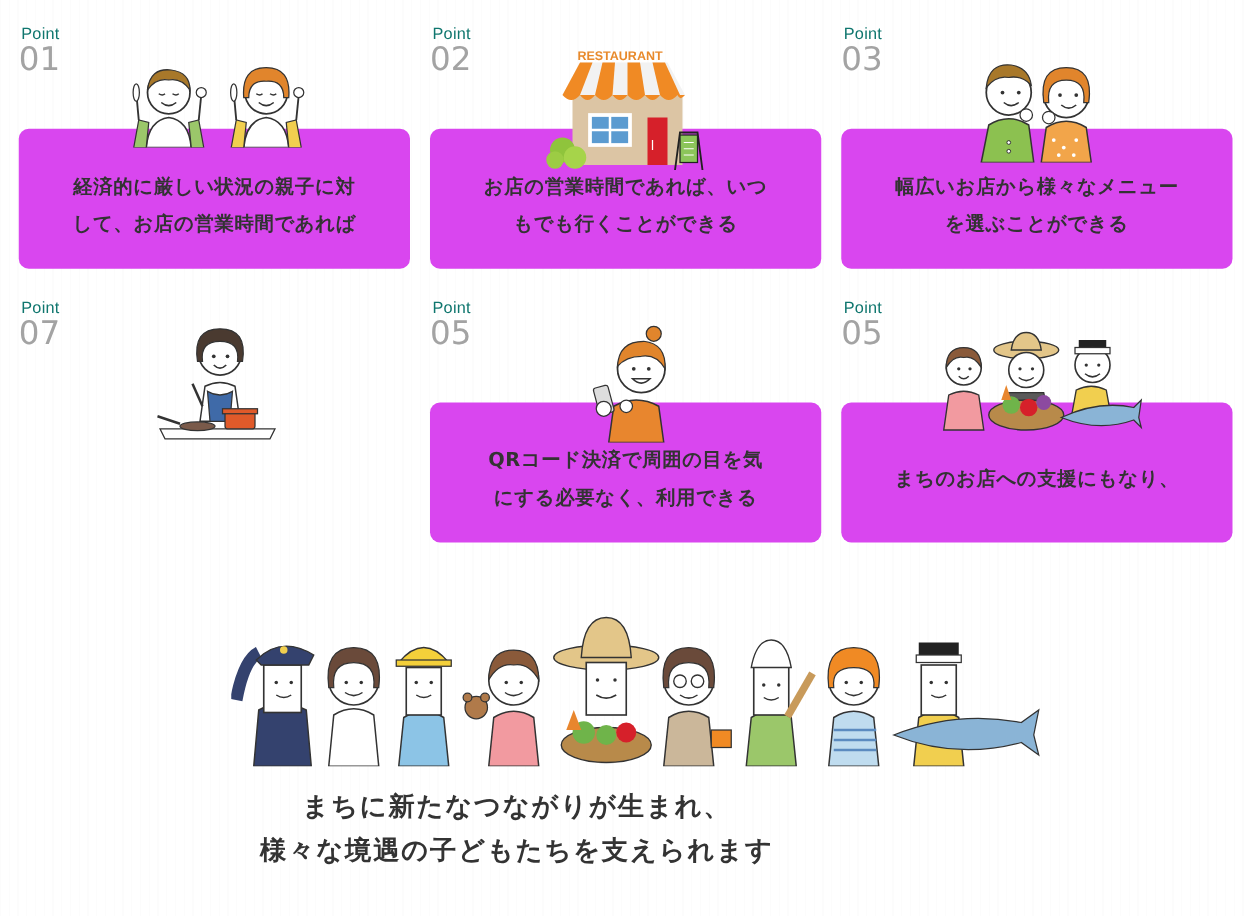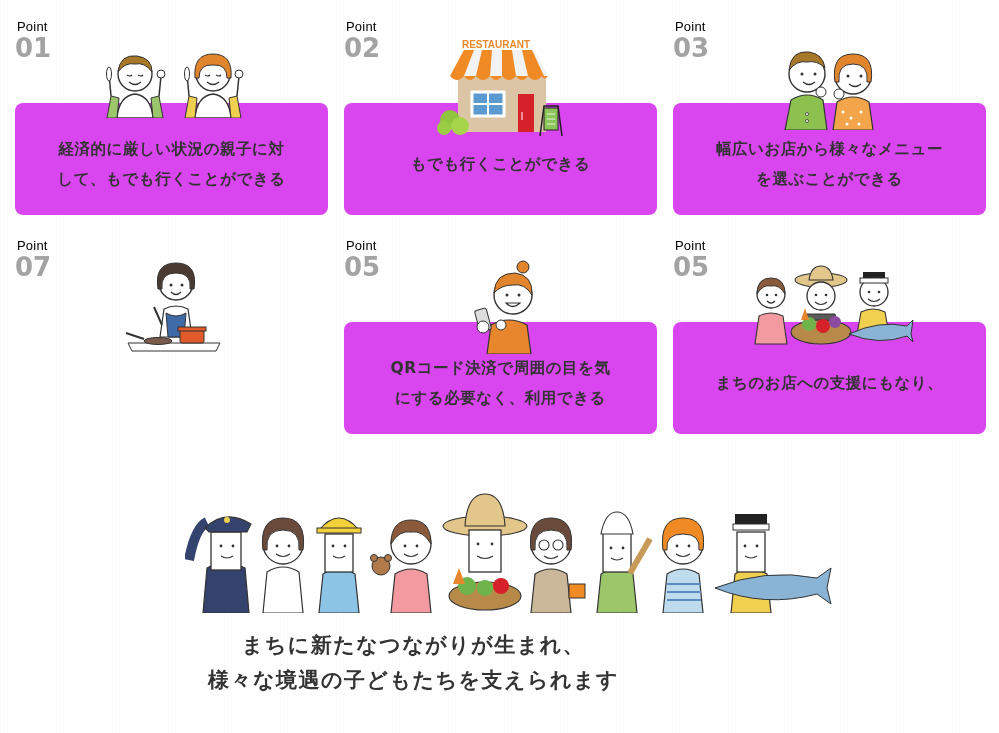--- a/index.html
+++ b/index.html
@@ -15,29 +15,29 @@
     position: absolute;
     width: 313px;
     height: 220px;
   }
   .point-label {
     position: absolute;
     left: 2px;
     top: 19px;
     font-family: "Liberation Sans", sans-serif;
     font-size: 13px;
-    color: #000000;
+    color: #0f766e;
     letter-spacing: 0.2px;
   }
   .point-num {
     position: absolute;
     left: 0px;
     top: 33px;
     font-family: "DejaVu Sans", sans-serif;
-    font-weight: bold;
+    font-weight: normal;
     font-size: 26px;
     color: #a3a3a3;
     letter-spacing: 0px;
   }
   .card {
     position: absolute;
     left: 0;
     top: 103px;
     width: 313px;
     height: 112px;
@@ -110,21 +110,21 @@
     <path d="M100 30 Q98 6 118 6 Q138 6 136 30 L132 30 Q132 16 118 17 Q104 16 104 30Z" fill="#e1852c" stroke="#333" stroke-width="1"></path>
     <path d="M110 27 q3 2 5 0 M121 27 q3 2 5 0" stroke="#333" stroke-width="1.2" fill="none"></path>
     <path d="M112 34 q6 5 12 0" stroke="#333" stroke-width="1.3" fill="none"></path>
     <line x1="92" y1="26" x2="94" y2="48" stroke="#333" stroke-width="1.5"></line>
     <ellipse cx="92" cy="26" rx="2.5" ry="7" fill="#fff" stroke="#333" stroke-width="1"></ellipse>
     <line x1="144" y1="28" x2="142" y2="48" stroke="#333" stroke-width="1.5"></line>
     <circle cx="144" cy="26" r="4" fill="#fff" stroke="#333" stroke-width="1"></circle>
   </svg>
   <div class="card">
     <div class="card-line">経済的に厳しい状況の親子に対</div>
-    <div class="card-line">して、もでも行くことができる</div>
+    <div class="card-line">して、お店の営業時間であれば</div>
   </div>
 </section>
 
 <section class="point" style="left:344px; top:0;">
   <div class="point-label">Point</div>
   <div class="point-num">02</div>
   <svg class="illus" style="left:92px; top:36px;" width="130" height="100" viewBox="0 0 130 100">
     <text x="60" y="12" text-anchor="middle" font-family="Liberation Sans, sans-serif" font-weight="bold" font-size="10" fill="#e88a2c">RESTAURANT</text>
     <rect x="22" y="38" width="88" height="58" fill="#dcc5a4"></rect>
 
@@ -146,20 +146,21 @@
     <circle cx="24" cy="90" r="9" fill="#a6d44a"></circle>
     <circle cx="8" cy="92" r="7" fill="#9ccc44"></circle>
 
     <path d="M104 100 L108 70 L122 70 L126 100" fill="none" stroke="#222" stroke-width="1.5"></path>
     <rect x="108" y="72" width="14" height="22" fill="#8cc55a" stroke="#222" stroke-width="1"></rect>
     <line x1="111" y1="78" x2="119" y2="78" stroke="#fff" stroke-width="0.8"></line>
     <line x1="111" y1="83" x2="119" y2="83" stroke="#fff" stroke-width="0.8"></line>
     <line x1="111" y1="88" x2="119" y2="88" stroke="#fff" stroke-width="0.8"></line>
   </svg>
   <div class="card">
+    <div class="card-line">お店の営業時間であれば、いつ</div>
     <div class="card-line">もでも行くことができる</div>
   </div>
 </section>
 
 <section class="point" style="left:673px; top:0;">
   <div class="point-label">Point</div>
   <div class="point-num">03</div>
   <svg class="illus" style="left:104px; top:40px;" width="110" height="90" viewBox="0 0 110 90">
 
     <path d="M8 90 L14 60 Q30 50 46 60 L50 90Z" fill="#8cc150" stroke="#333" stroke-width="1.2"></path>

